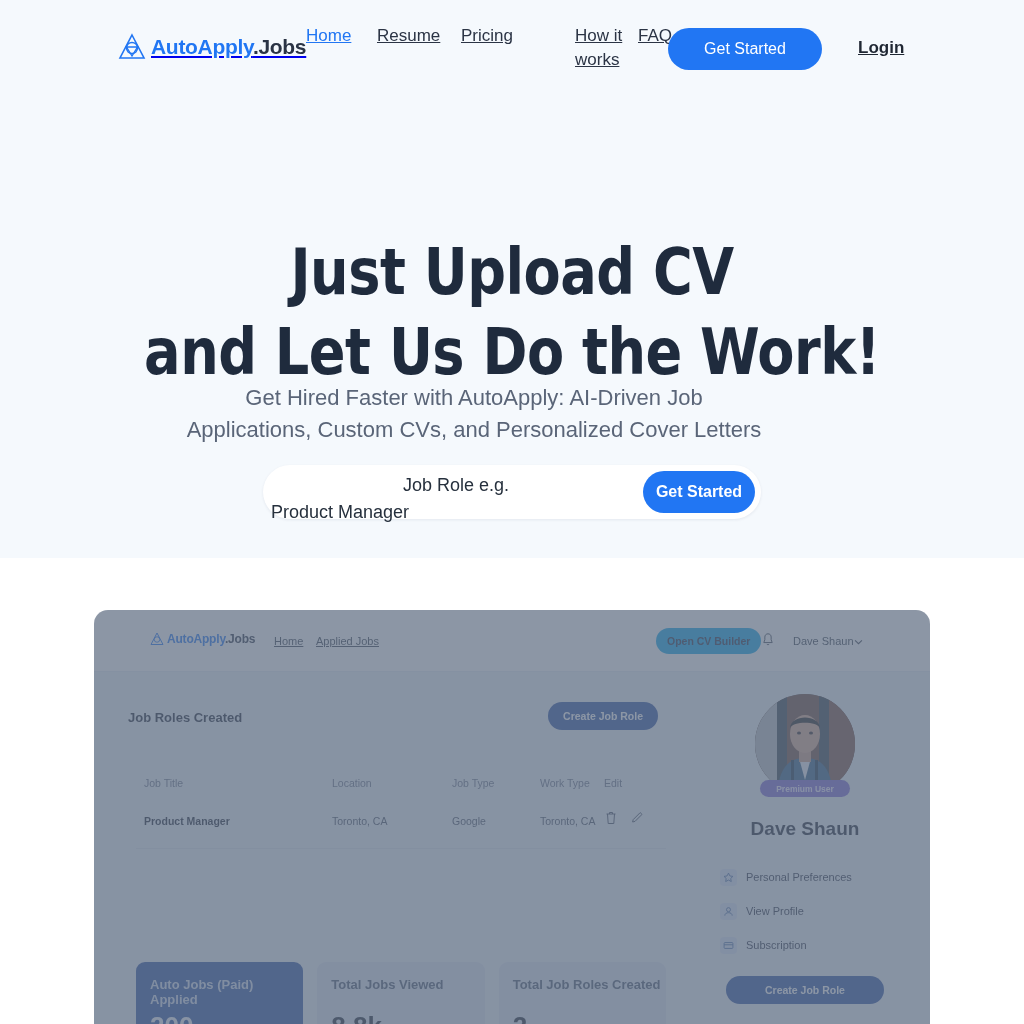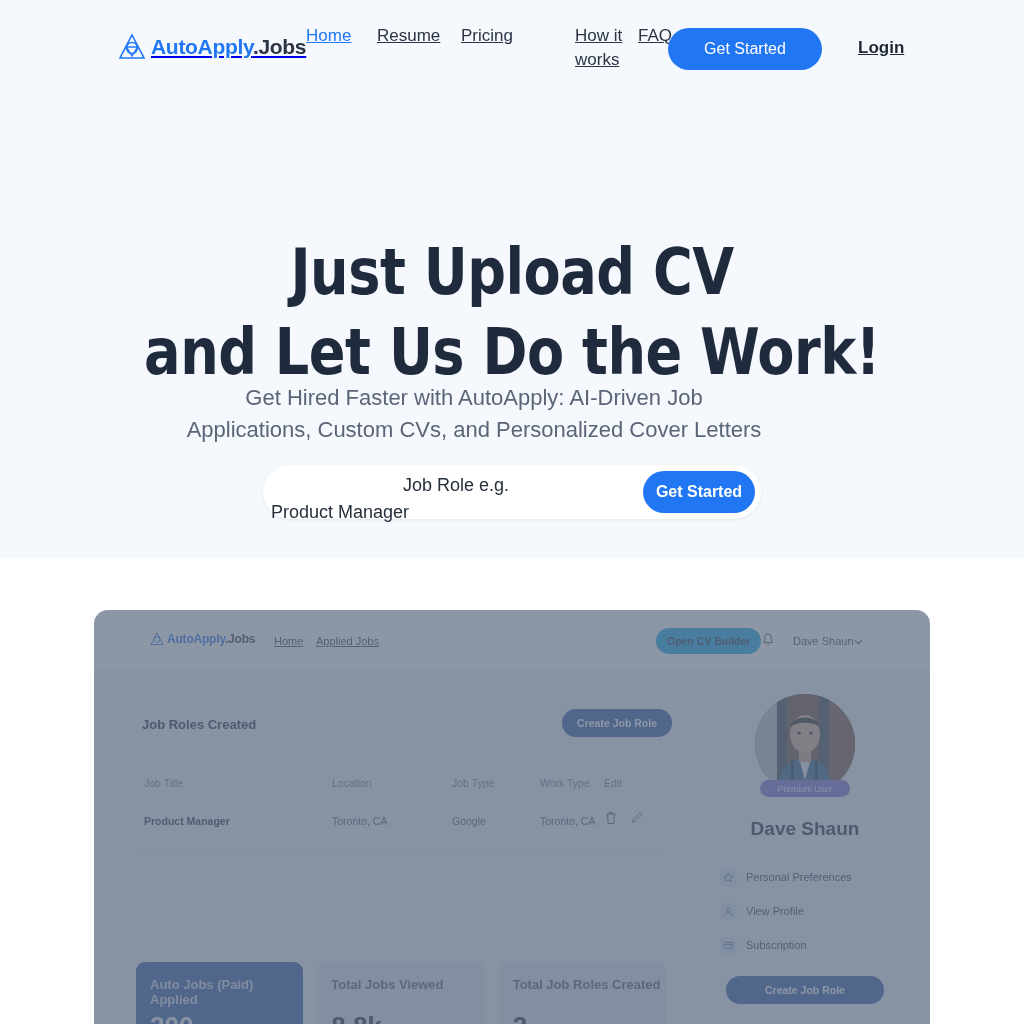--- a/index.html
+++ b/index.html
@@ -140,21 +140,21 @@
     position: absolute; left: 699px; top: 25px;
     font-size: 11px; color: #39424f;
   }
   .dash-caret { position: absolute; left: 760px; top: 29px; width: 9px; height: 6px; }
 
   .dash-body {
     position: absolute; left: 0; top: 62px; width: 836px; height: 352px;
     background: #eef2f8;
   }
   .panel-left {
-    position: absolute; left: 48px; top: 38px; width: 530px; margin-top: 7px;
+    position: absolute; left: 34px; top: 38px; width: 530px;
   }
   .panel-title { font-size: 13px; font-weight: bold; color: #1d2635; }
   .btn-create-role-top {
     position: absolute; right: 0; top: -8px;
     height: 28px; padding: 0 15px; border: none; border-radius: 14px;
     background: #2b52a0; color: #fff;
     font-family: "Liberation Sans", sans-serif;
     font-size: 10.5px; font-weight: bold; cursor: pointer;
   }
 
@@ -199,21 +199,21 @@
   .avatar-wrap { position: relative; width: 190px; height: 118px; }
   .avatar {
     position: absolute; left: 45px; top: 0; width: 100px; height: 100px;
     border-radius: 50%; overflow: hidden; background: #4e5a63;
   }
   .avatar svg { display: block; width: 100px; height: 100px; }
   .premium-badge {
     position: absolute; left: 50px; top: 86px;
     width: 90px; height: 17px; border-radius: 9px;
     background: #7b69d4; color: #efeaff;
-    font-size: 8.5px; font-weight: normal;
+    font-size: 8.5px; font-weight: bold;
     display: flex; align-items: center; justify-content: center;
   }
   .profile-name {
     margin-top: 6px; text-align: center;
     font-size: 19px; font-weight: bold; color: #1d2635;
   }
   .menu { margin-top: 20px; }
   .menu-item {
     display: flex; align-items: center; gap: 9px;
     height: 34px; padding-left: 10px;

